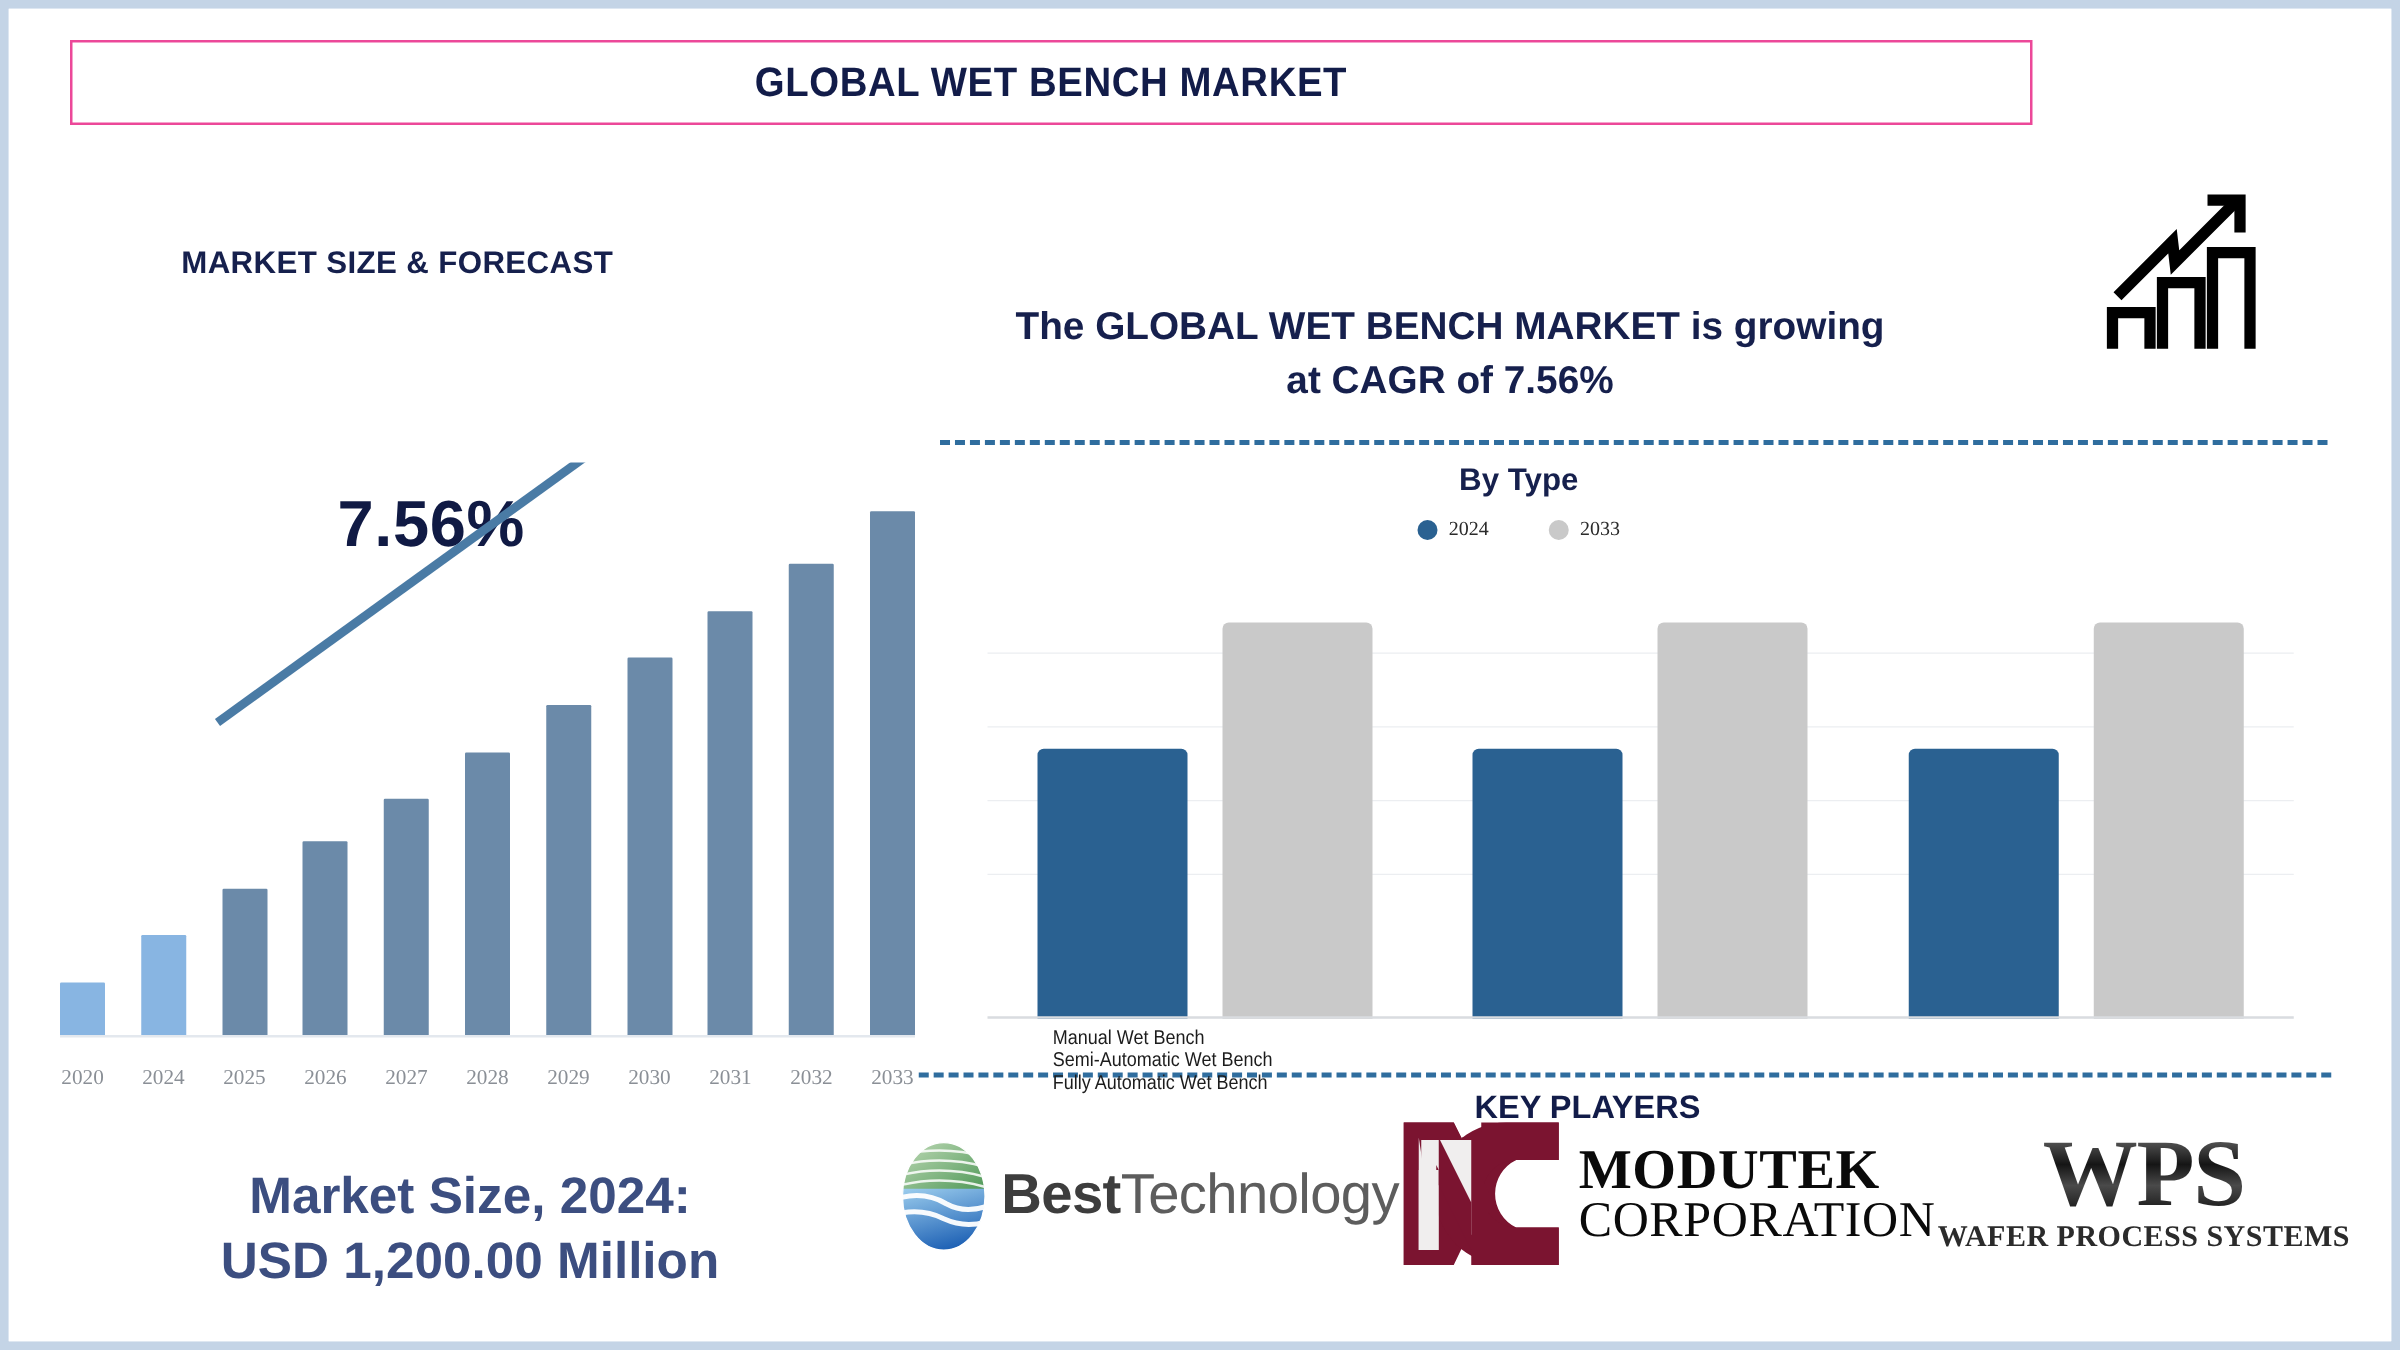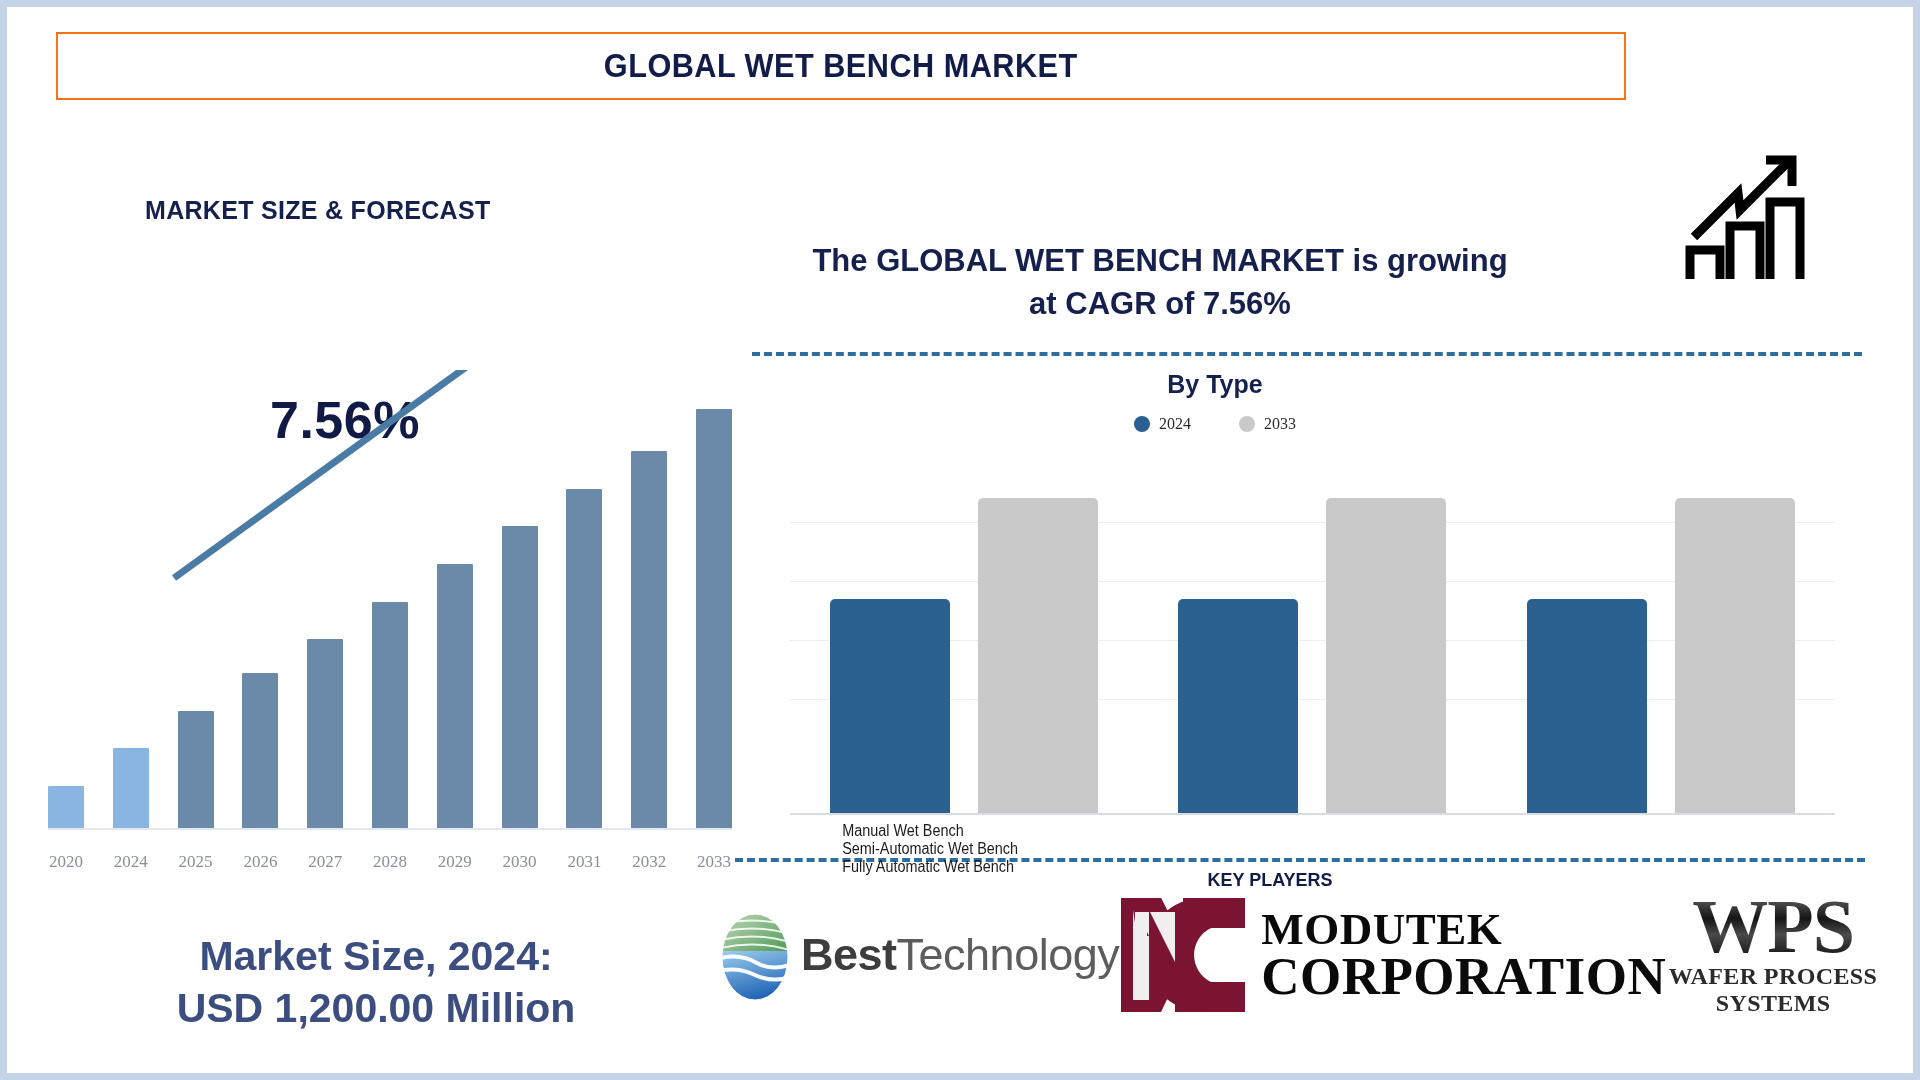--- a/index.html
+++ b/index.html
@@ -17,21 +17,21 @@
     background:#ffffff;
   }
   .page-frame::after{
     content:""; position:absolute; left:0; top:0; right:0; bottom:0;
     border:3px solid #ffffff; pointer-events:none;
   }
 
   
   .title-box{
     position:absolute; left:56px; top:32px; width:1570px; height:68px;
-    border:2px solid #f97316;
+    border:2px solid #ec4899;
     display:flex; align-items:center; justify-content:center;
     background:#ffffff;
   }
   .title-text{
     font-size:33px; font-weight:700; color:#121c49;
     letter-spacing:0.5px;
     font-family:"Liberation Sans", sans-serif;
     transform:scaleX(0.93);
   }
 
@@ -138,39 +138,39 @@
     font-size:16px; color:#1c1c1c;
     font-family:"Liberation Sans", sans-serif;
     transform:scaleX(0.9);
     white-space:nowrap;
   }
 
   
   .key-players-title{
     position:absolute; left:1000px; top:870px; width:540px;
     text-align:center;
-    font-size:18px; font-weight:700; color:#121c49;
+    font-size:26px; font-weight:700; color:#121c49;
   }
   .logos{
     position:absolute; left:715px; top:892px; width:1165px; height:125px;
     display:flex; align-items:center; justify-content:space-between;
   }
   .logo{ display:flex; align-items:center; }
 
   
   .bt-mark{ width:80px; height:95px; flex:none; }
   .bt-text{ font-size:45px; letter-spacing:-0.5px; margin-left:6px; white-space:nowrap;}
   .bt-text .b1{ font-weight:700; color:#3d3d3d; }
   .bt-text .b2{ font-weight:400; color:#5d5d5d; }
 
   
   .mk-mark{ width:128px; height:118px; flex:none; }
   .mk-text{ margin-left:14px; font-family:"Liberation Serif", serif; line-height:0.95; }
   .mk-text .m1{ display:block; font-size:45px; font-weight:700; color:#0a0a0a; letter-spacing:0.5px; }
-  .mk-text .m2{ display:block; font-size:53px; font-weight:700; color:#0a0a0a; letter-spacing:0.5px; }
+  .mk-text .m2{ display:block; font-size:40px; font-weight:400; color:#0a0a0a; letter-spacing:0.5px; }
 
   
   .wps{ text-align:center; }
   .wps .w1{
     display:block; font-family:"Liberation Serif", serif;
     font-size:76px; font-weight:700; line-height:0.92; letter-spacing:-1px;
     background:linear-gradient(180deg,#6d6d6d 0%,#151515 38%,#4a4a4a 62%,#0b0b0b 100%);
     -webkit-background-clip:text; background-clip:text; color:transparent;
     -webkit-text-fill-color:transparent;
   }

